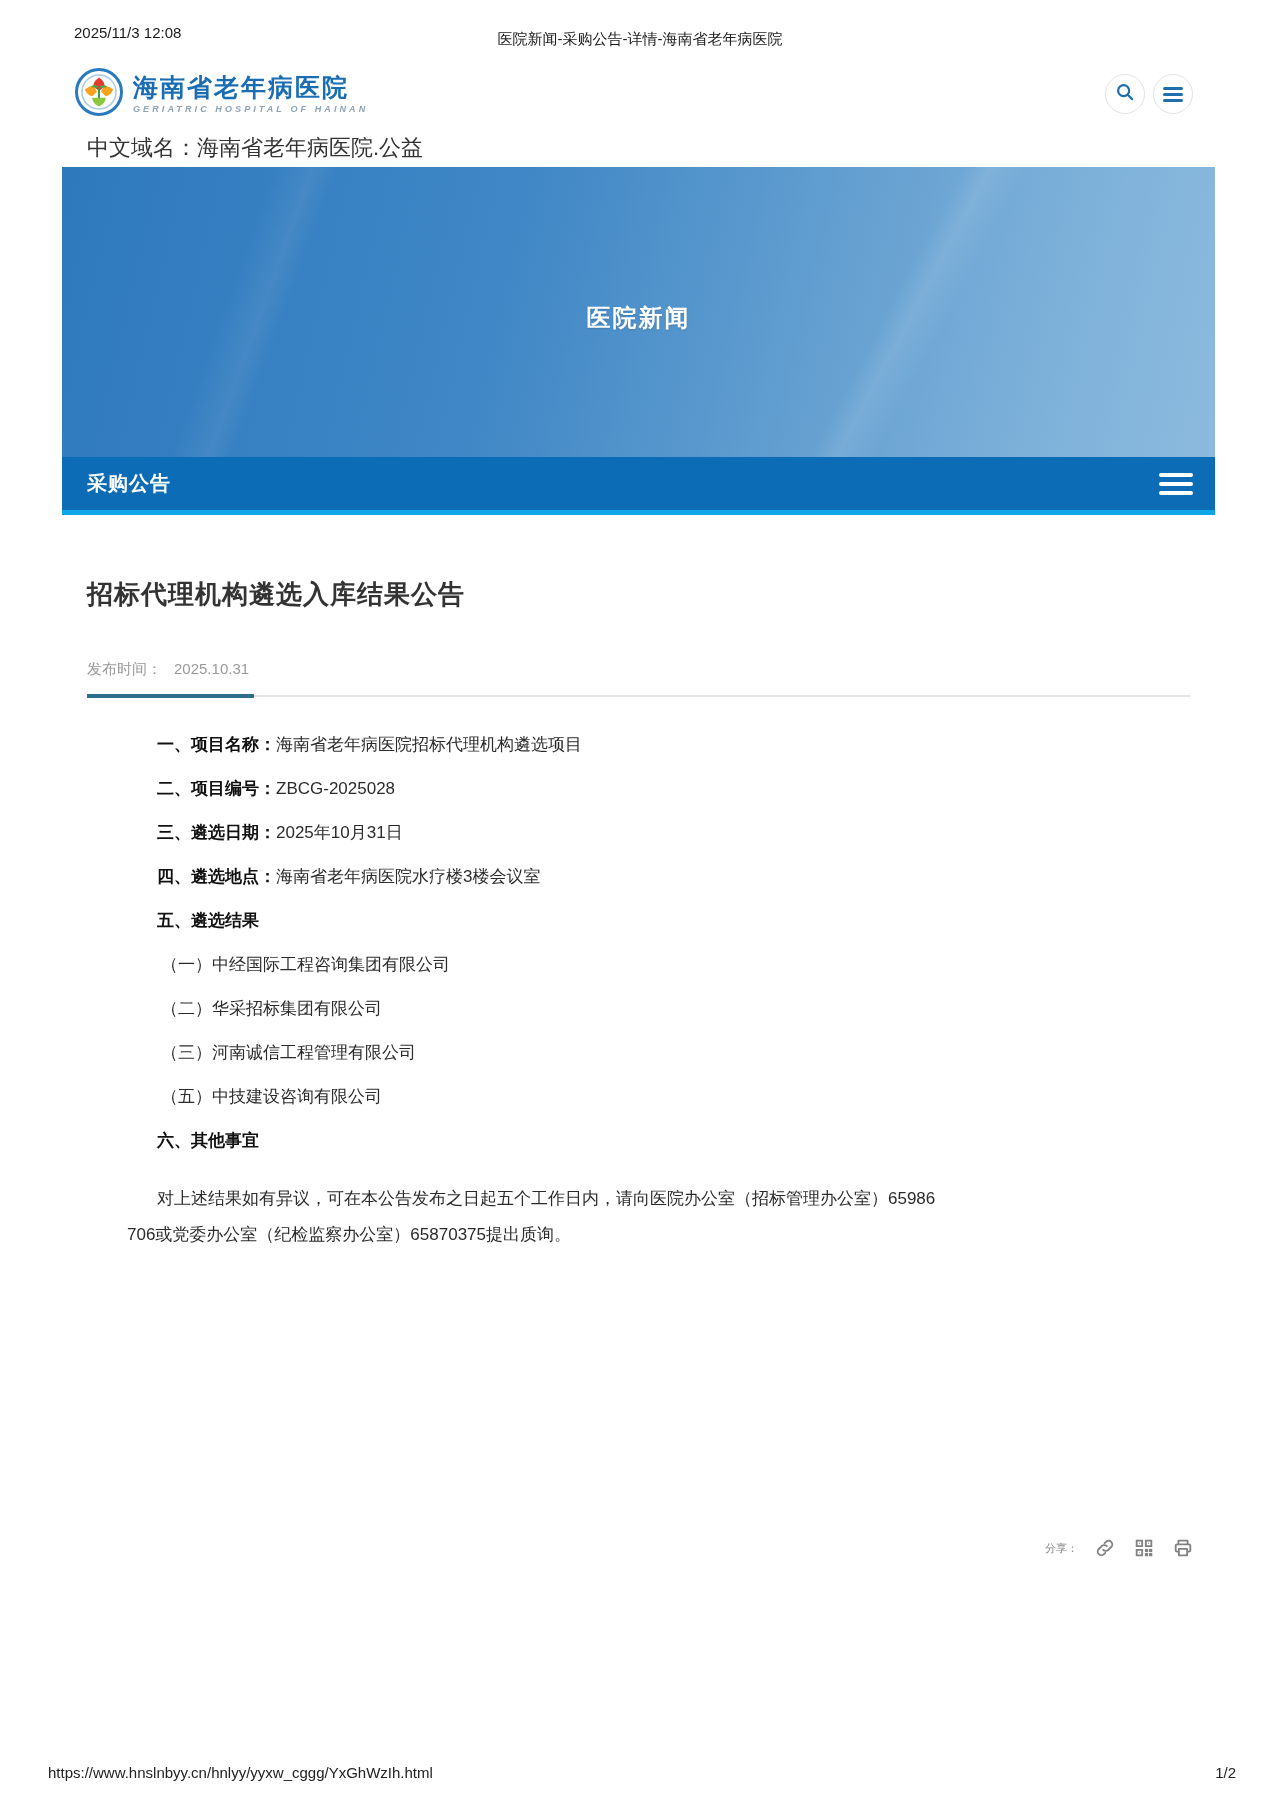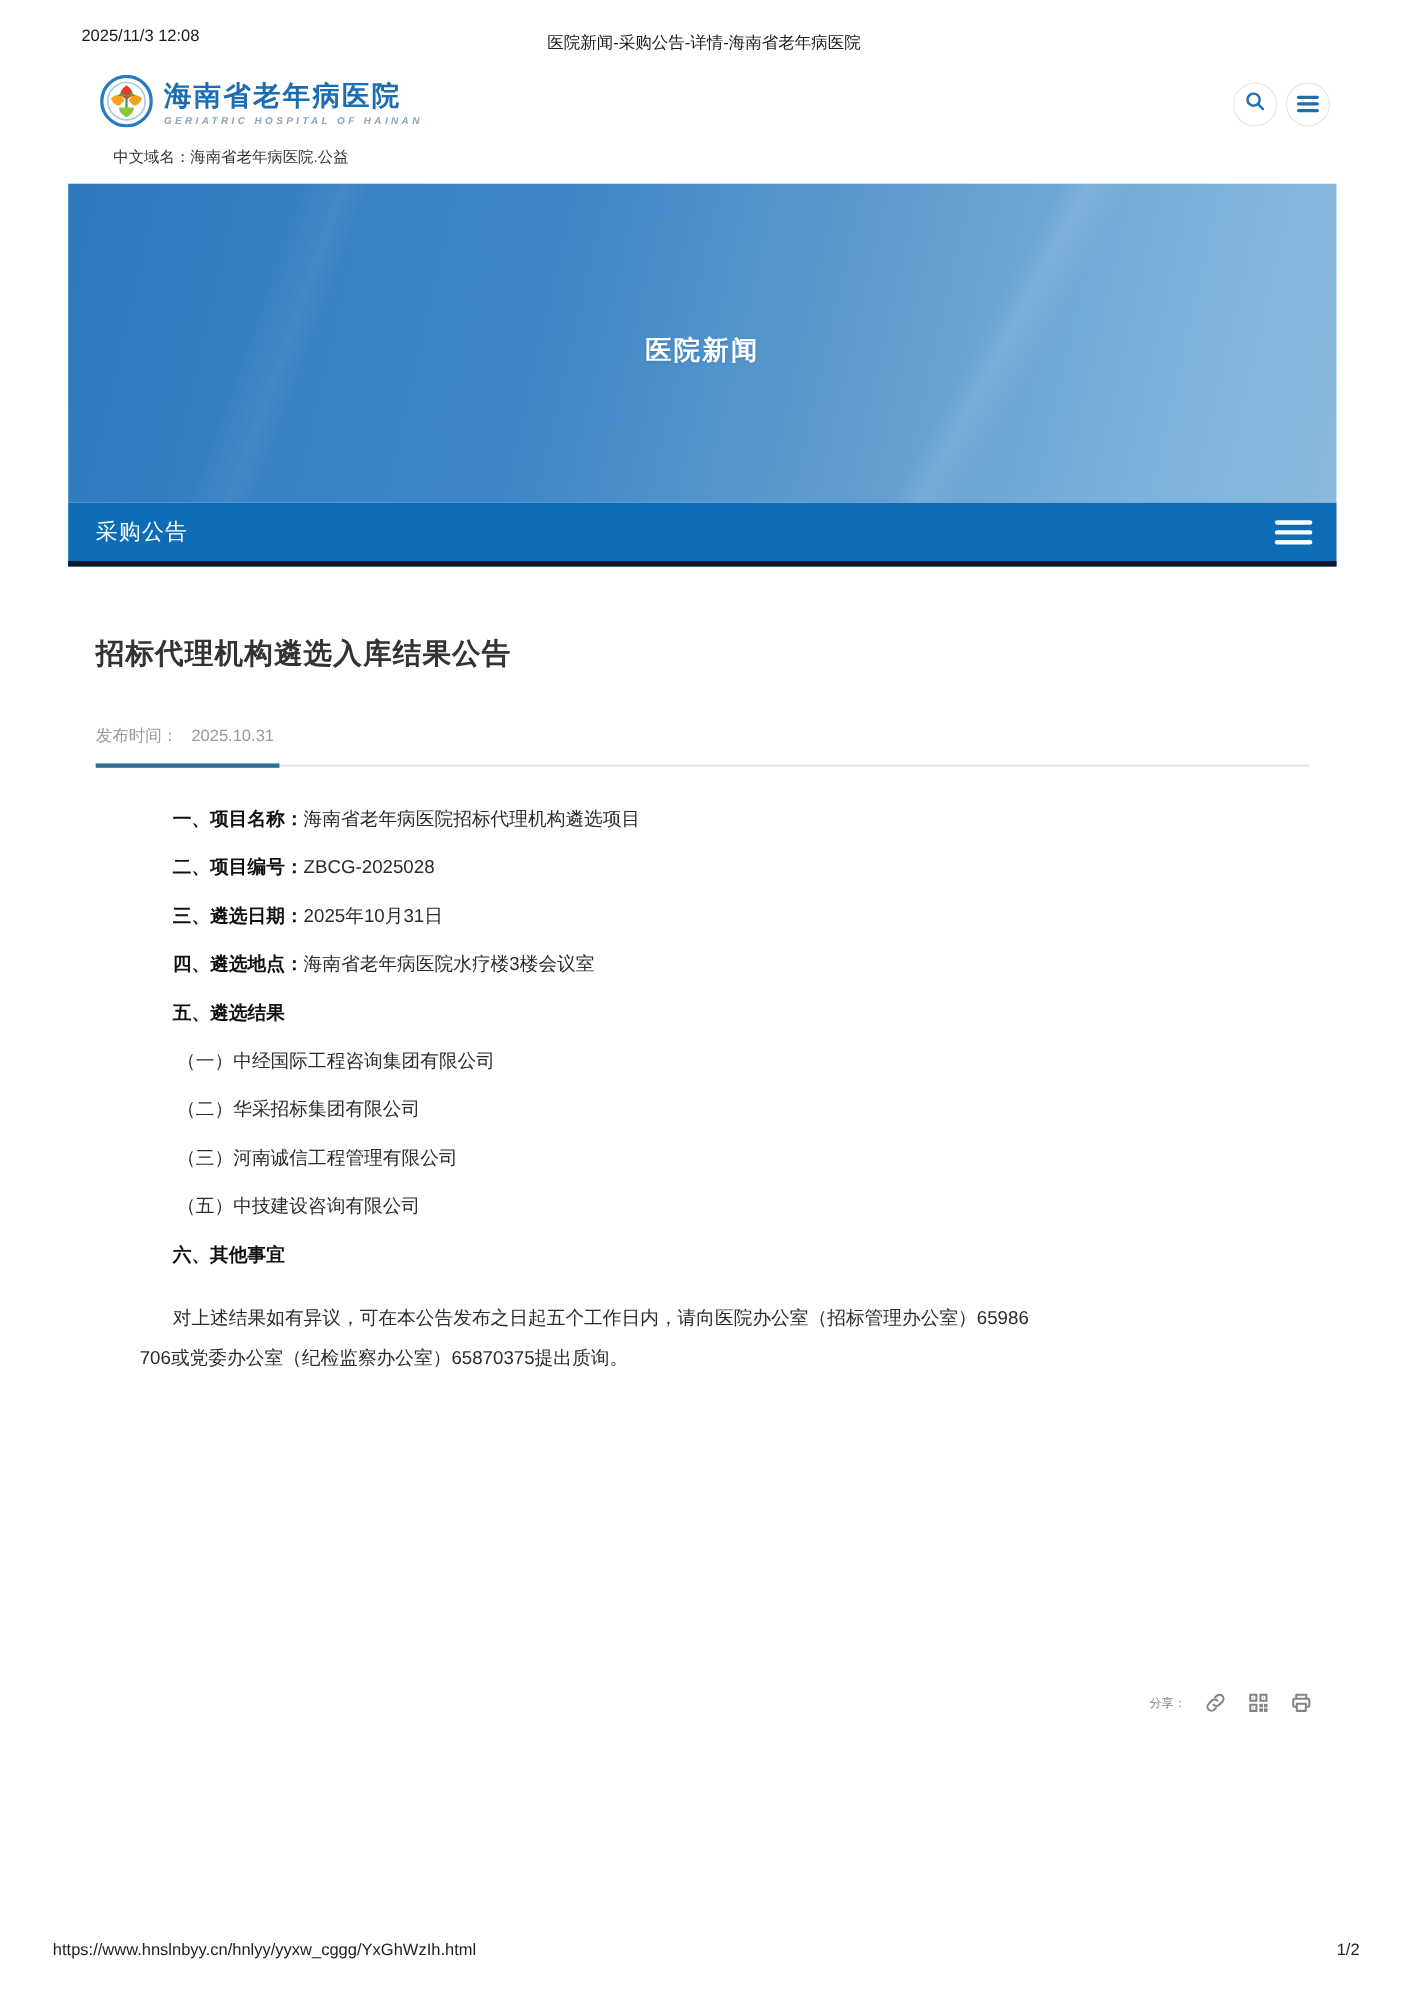--- a/index.html
+++ b/index.html
@@ -12,47 +12,47 @@
 
   
   .print-header { position:absolute; top:24px; left:48px; right:48px; height:20px; font-size:15px; color:#1a1a1a; }
   .ph-date { position:absolute; left:0; top:0;margin-left:26px; }
   .ph-title { position:absolute; left:0; right:0; text-align:center; top:6px; }
   .print-footer { position:absolute; top:1764px; left:48px; right:44px; font-size:15px; color:#222; }
   .pf-url { position:absolute; left:0; top:0; }
   .pf-page { position:absolute; right:0; top:0; }
 
   
-  .site-header { position:absolute; top:62px; left:78px; width:1153px; }
+  .site-header { position:absolute; top:62px; left:62px; width:1153px; }
   .header-row { display:flex; align-items:center; justify-content:space-between; padding:6px 22px 0 13px; }
   .brand { display:flex; align-items:center; gap:10px; cursor:pointer; }
   .brand-text .zh { font-size:25px; font-weight:bold; color:#1a6db3; letter-spacing:2px; line-height:1.1; }
   .brand-text .en { font-size:9px; color:#8fa3b4; letter-spacing:3.1px; font-weight:bold; margin-top:3px;font-style:italic; }
   .header-actions { display:flex; gap:8px; }
   .circle-btn { width:40px; height:40px; border-radius:50%; border:1px solid #e3e3e3; background:#fff;
                 display:flex; align-items:center; justify-content:center; cursor:pointer; }
   .menu-glyph span { display:block; width:20px; height:3px; background:#1d6fad; border-radius:2px; margin:3px 0; }
-  .domain-line { margin:13px 0 0 25px; font-size:14px; color:#333; }
+  .domain-line { margin:13px 0 0 25px; font-size:22px; color:#333; }
 
   
   .banner {
     position:absolute; top:167px; left:62px; width:1153px; height:290px; overflow:hidden;
     background:linear-gradient(103deg, #2e79bd 0%, #3f87c6 38%, #5f9ccf 62%, #7fb2da 86%, #8cbade 100%);
   }
   .banner::after { content:""; position:absolute; inset:0;
     background:linear-gradient(118deg, rgba(255,255,255,0) 69%, rgba(255,255,255,.10) 71%, rgba(255,255,255,0) 74%),
                linear-gradient(290deg, rgba(255,255,255,0) 78%, rgba(255,255,255,.07) 80%, rgba(255,255,255,0) 83%);
   }
   .banner-title { position:absolute; left:0; right:0; top:135px; text-align:center;
     color:#fff; font-size:24px; font-weight:bold; letter-spacing:2px; text-shadow:0 1px 2px rgba(0,0,0,.15); }
 
   
   .navbar { position:absolute; top:457px; left:62px; width:1153px; height:58px;
-    background:#0c6db6; border-bottom:5px solid #0f172a;
-    display:flex; align-items:center; justify-content:space-between; padding:0 22px 0 25px; }
+    background:#0c6db6; border-bottom:5px solid #0ea5e9;
+    display:flex; align-items:center; justify-content:space-between; padding:0 22px 0 25px;font-weight:bold; }
   .nav-title { color:#fff; font-size:20px; letter-spacing:1px; }
   .nav-burger { cursor:pointer; }
   .nav-burger span { display:block; width:34px; height:4px; background:#fff; border-radius:2px; margin:5px 0; }
 
   
   .article { position:absolute; top:515px; left:62px; width:1153px; padding:0 25px; }
   .article-title { margin-top:62px; font-size:26px; font-weight:bold; color:#333; letter-spacing:1px; }
   .publish-row { margin-top:48px; font-size:15px; color:#9a9a9a; }
   .publish-row .date { margin-left:12px; }
   .divider { margin-top:16px; position:relative; height:2px; background:#e4e4e4; }

